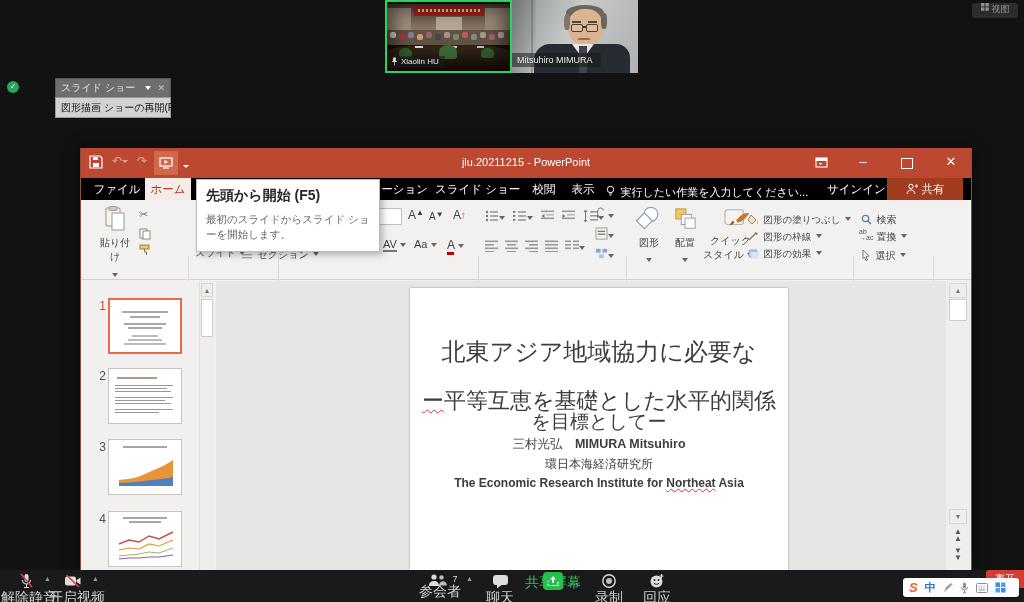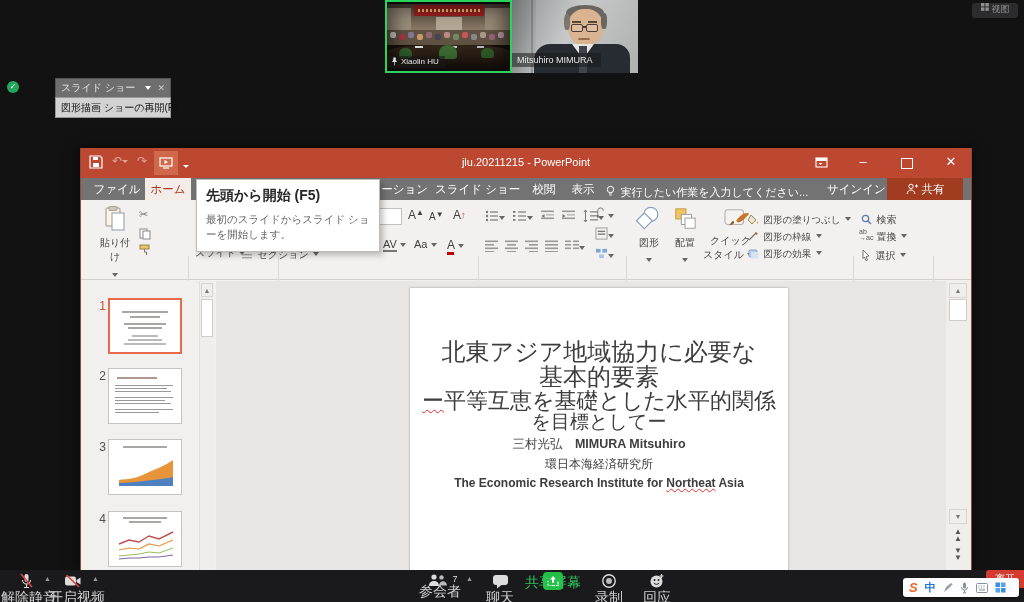--- a/index.html
+++ b/index.html
@@ -6,21 +6,21 @@
   body{width:1024px;height:602px;position:relative;overflow:hidden;background:#121212;font-family:"Liberation Sans",sans-serif;}
   .a{position:absolute;}
   .nolap{white-space:nowrap;}
   .vlabel{position:absolute;left:0;background:rgba(25,25,25,.55);color:#e8e8e8;padding:1px 6px 2px 4px;white-space:nowrap;display:flex;align-items:center;gap:3px;}
   .pp-head{background:#6e6e6e;color:#e3e3e3;font-size:10px;display:flex;align-items:center;padding:0 5px;height:18px;border:1px solid #555;border-bottom:none;white-space:nowrap;}
   .pp-item{background:#d2d2d2;color:#111;font-size:10px;display:flex;align-items:center;padding:0 5px;height:19px;border:1px solid #979797;white-space:nowrap;}
   #ppt{left:80px;top:148px;width:890px;height:422px;background:#f3f1f0;box-shadow:0 0 14px rgba(0,0,0,.6);border-left:1px solid #8f4a38;border-right:1px solid #8f4a38;box-sizing:content-box;}
   #titlebar{left:0;top:0;width:890px;height:30px;background:#bc4832;}
   .qat{color:#fff;}
   .wbtn{color:#fff;text-align:center;}
-  #tabrow{left:0;top:30px;width:890px;height:22px;background:#737373;}
+  #tabrow{left:0;top:30px;width:890px;height:22px;background:#000000;}
   .tab{color:#fff;font-size:11.5px;text-align:center;line-height:22px;white-space:nowrap;}
   .tab.sel{background:#f3ece9;color:#a33b1f;}
   #ribbon{left:0;top:52px;width:890px;height:80px;background:#f3f1f0;border-bottom:1px solid #d4d0ce;box-sizing:border-box;}
   .gsep{width:1px;background:#dcd8d5;top:56px;height:72px;}
   .glabel{font-size:10px;color:#6a6664;text-align:center;top:118px;white-space:nowrap;}
   .rtext{font-size:10px;color:#444;}
   .rtext2{font-size:9.5px;color:#444;}
   .caret{display:inline-block;width:0;height:0;border-left:3px solid transparent;border-right:3px solid transparent;border-top:4px solid #666;vertical-align:middle;}
   .caretw{border-top-color:#fff;}
   #tooltip{left:115px;top:31px;width:164px;background:#fff;border:1px solid #bdbab7;box-shadow:3px 3px 6px rgba(0,0,0,.25);padding:7px 9px 9px 9px;z-index:50;}
@@ -465,21 +465,20 @@
       </div>
       <div class="a" style="left:117px;top:0;width:14px;height:289px;background:#f0eeec;border-left:1px solid #e0dedd;">
         <div class="sbtn a" style="left:1px;top:2px;width:12px;height:14px;font-size:7px;line-height:13px;">▲</div>
         <div class="a" style="left:1px;top:18px;width:12px;height:38px;background:#fff;border:1px solid #d0cdca;box-sizing:border-box;"></div>
       </div>
     </div>
 
     <div id="canvas" class="a">
       <div id="slide">
         <div class="sl a" style="top:48px;font-size:24px;">北東アジア地域協力に必要な</div>
-        <div class="sl a" style="top:73px;font-size:24px;">基本的要素</div>
         <div class="sl a" style="top:98px;font-size:22px;"><span style="text-decoration:underline wavy #e03030 1px;">ー</span><span>平等互恵を基礎とした水平的関係</span></div>
         <div class="sl a" style="top:121px;font-size:19px;">を目標としてー</div>
         <div class="sl a" style="top:148px;font-size:12.5px;"><span>三村光弘</span>　<b>MIMURA Mitsuhiro</b></div>
         <div class="sl a" style="top:168px;font-size:12px;">環日本海経済研究所</div>
         <div class="sl a" style="top:188px;font-size:12px;font-weight:bold;"><span>The Economic Research Institute for </span><span style="text-decoration:underline wavy #e03030 1px;">Northeat</span><span> Asia</span></div>
       </div>
     </div>
 
     <div class="a" style="left:865px;top:133px;width:25px;height:289px;background:#f0eeec;">
       <div class="sbtn a" style="left:3px;top:2px;width:18px;height:15px;font-size:7px;line-height:14px;">▲</div>

